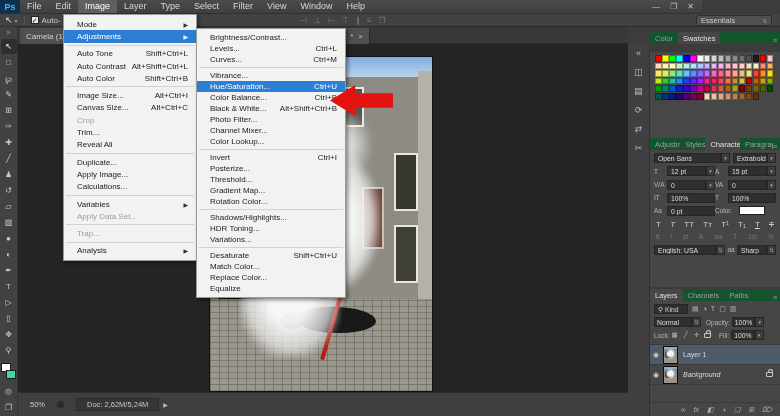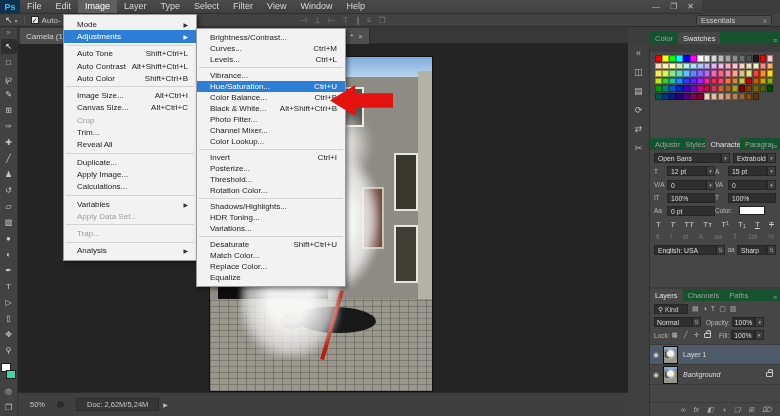--- a/index.html
+++ b/index.html
@@ -353,26 +353,26 @@
     <div class="mi">
       <span class="lab">Analysis</span>
       <span class="arr">▶</span>
     </div>
   </div>
 <div class="menu" id="adjustments-submenu">
     <div class="mi">
       <span class="lab">Brightness/Contrast...</span>
     </div>
     <div class="mi">
+      <span class="lab">Levels...</span>
+      <span class="sc">Ctrl+L</span>
+    </div>
+    <div class="mi">
       <span class="lab">Curves...</span>
       <span class="sc">Ctrl+M</span>
-    </div>
-    <div class="mi">
-      <span class="lab">Levels...</span>
-      <span class="sc">Ctrl+L</span>
     </div>
     <div class="msep"></div>
     <div class="mi">
       <span class="lab">Vibrance...</span>
     </div>
     <div class="mi hl">
       <span class="lab">Hue/Saturation...</span>
       <span class="sc">Ctrl+U</span>
     </div>
     <div class="mi">
@@ -395,20 +395,23 @@
     <div class="msep"></div>
     <div class="mi">
       <span class="lab">Invert</span>
       <span class="sc">Ctrl+I</span>
     </div>
     <div class="mi">
       <span class="lab">Posterize...</span>
     </div>
     <div class="mi">
       <span class="lab">Threshold...</span>
+    </div>
+    <div class="mi">
+      <span class="lab">Gradient Map...</span>
     </div>
     <div class="mi">
       <span class="lab">Rotation Color...</span>
     </div>
     <div class="msep"></div>
     <div class="mi">
       <span class="lab">Shadows/Highlights...</span>
     </div>
     <div class="mi">
       <span class="lab">HDR Toning...</span>

